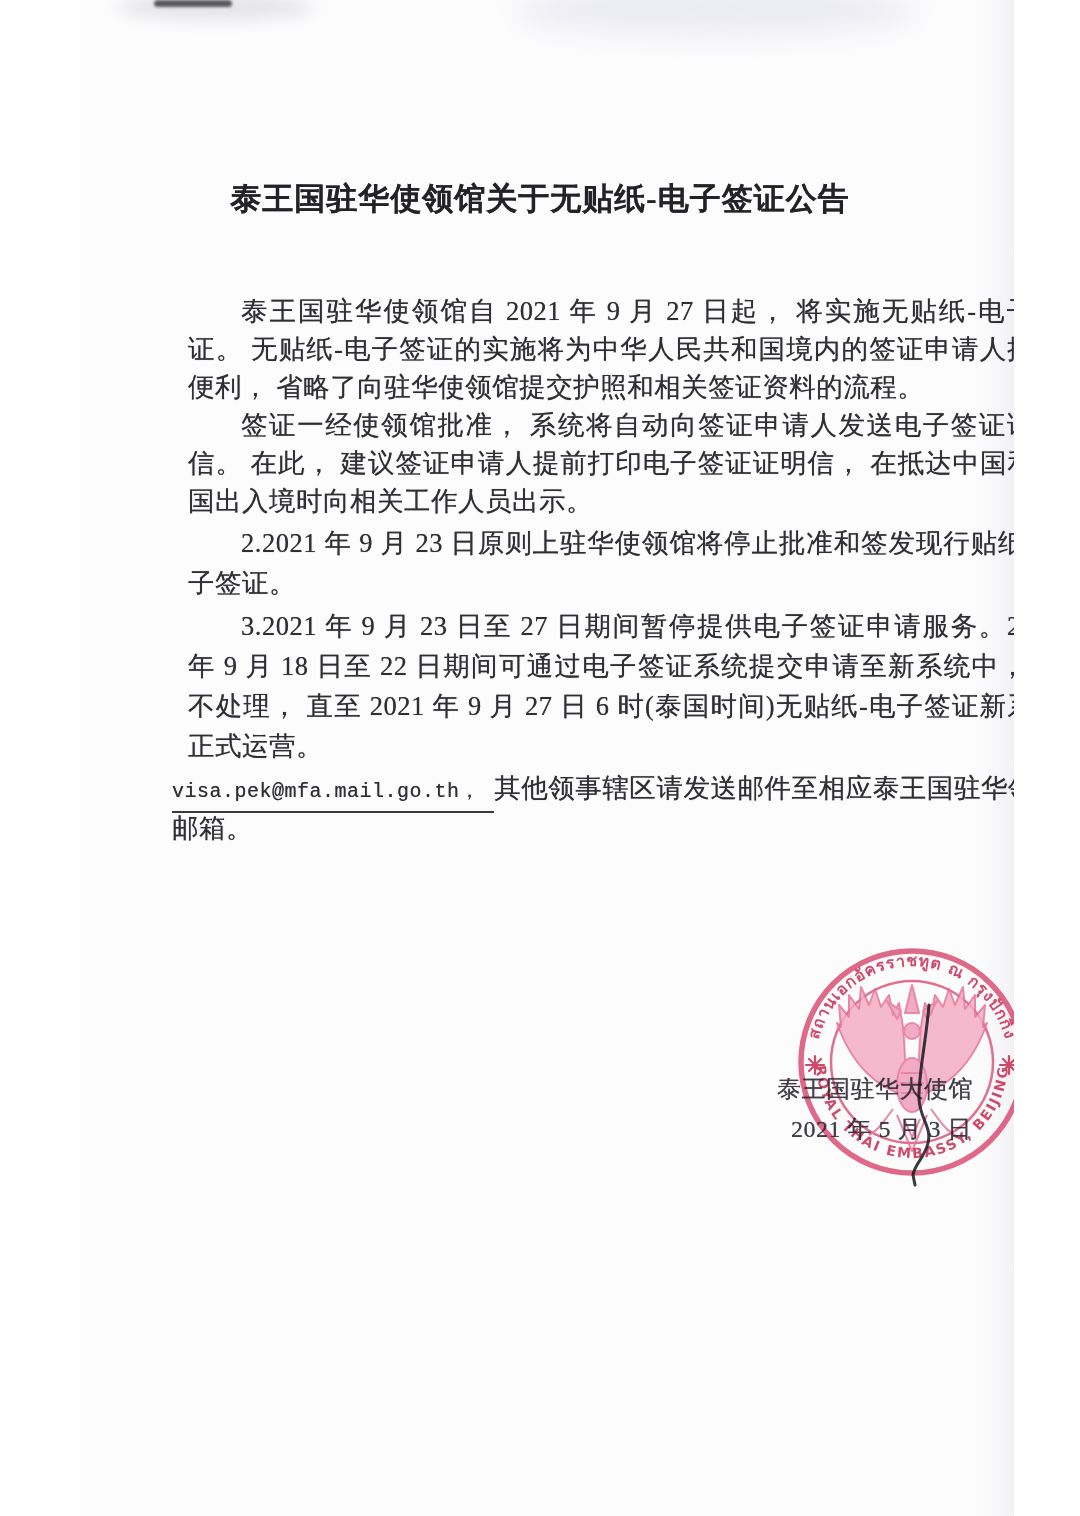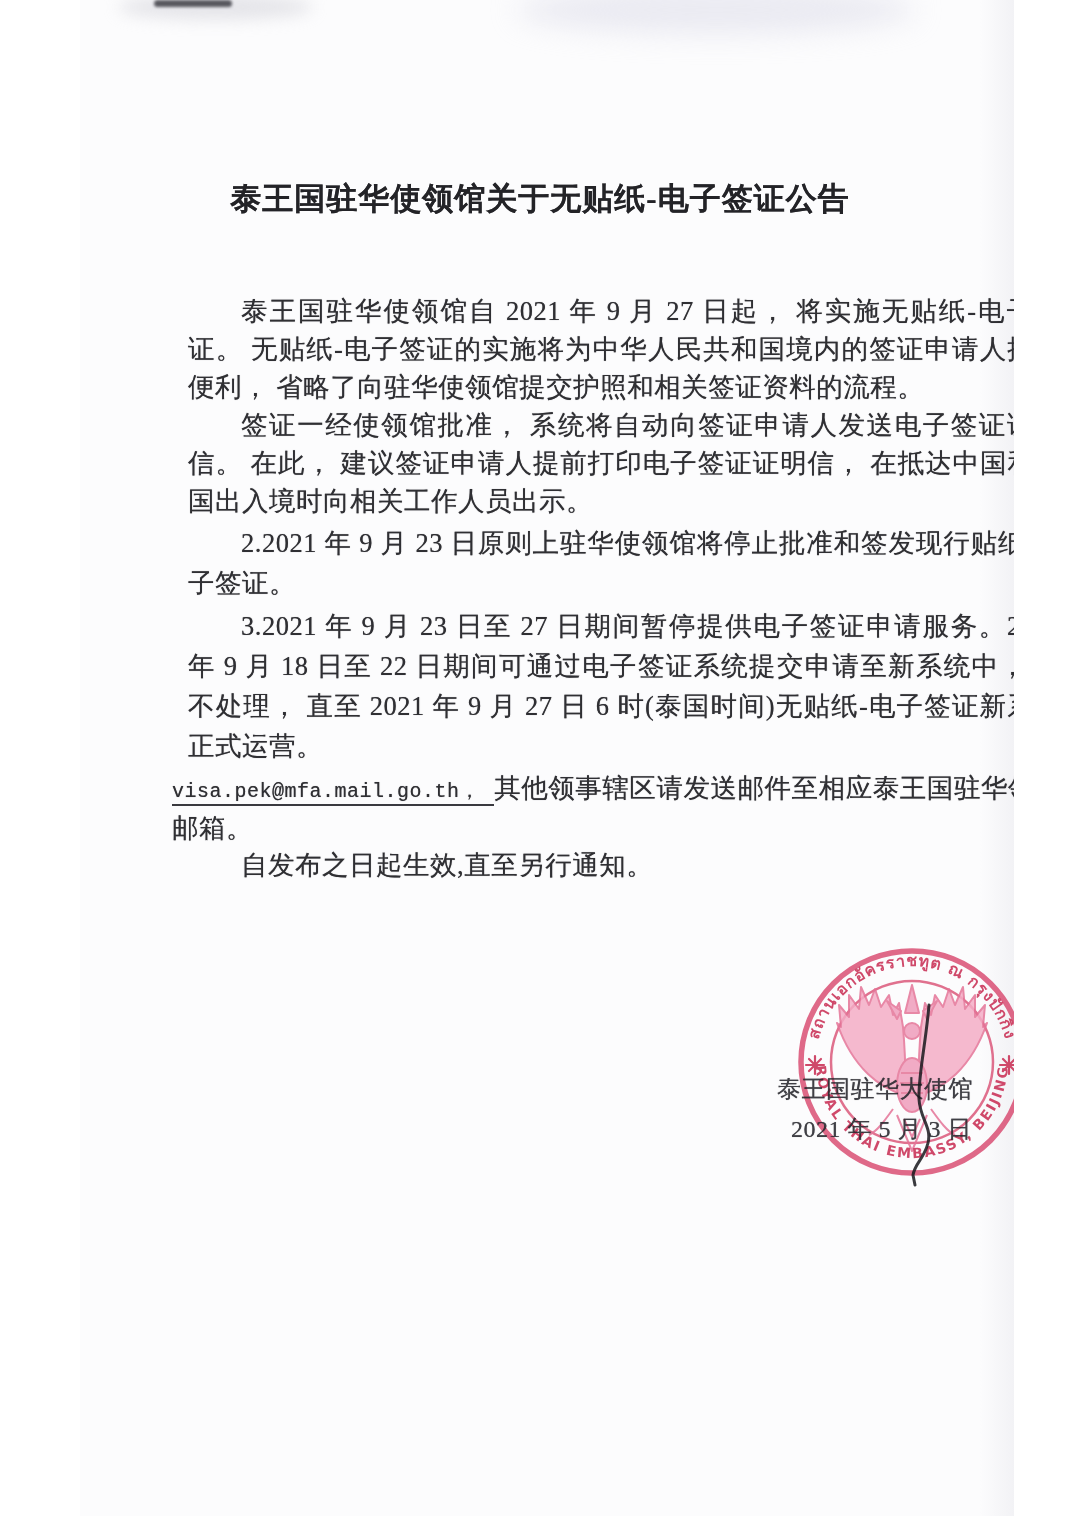--- a/index.html
+++ b/index.html
@@ -57,21 +57,21 @@
   }
   .content p.indent { text-indent: 2em; margin-left: 16px; }
   .content p.plan-intro { margin-top: 20px; }
   .content p.plan-item { margin-top: 3px; line-height: 40px; }
   .content p.contact { margin-top: 4px; line-height: 36px; }
   .content p.effective { line-height: 38px; }
   .email {
     font-family: "Liberation Mono", "DejaVu Sans Mono", monospace;
     font-size: 20px; letter-spacing: .5px;
     border-bottom: 2px solid #3a3a40;
-    padding-right: 14px; padding-bottom: 1px;
+    padding-right: 14px; padding-bottom: 8px;
     white-space: nowrap;
   }
 
   
   .stamp-wrap {
     position: absolute; left: 711px; top: 927px; width: 270px; height: 292px;
   }
   .stamp-svg { position: absolute; left: 0; top: 0; opacity: .92; }
   .stamp-overlay {
     position: absolute; left: 0; width: 100%; 
@@ -102,21 +102,20 @@
   <div class="edge-left-strip"></div>
 
   <h1 class="title">泰王国驻华使领馆关于无贴纸-电子签证公告</h1>
 
   <div class="content">
     <p class="indent">泰王国驻华使领馆自 2021 年 9 月 27 日起， 将实施无贴纸-电子签证。 无贴纸-电子签证的实施将为中华人民共和国境内的签证申请人提供便利， 省略了向驻华使领馆提交护照和相关签证资料的流程。</p>
     <p class="indent">签证一经使领馆批准， 系统将自动向签证申请人发送电子签证证明信。 在此， 建议签证申请人提前打印电子签证证明信， 在抵达中国和泰国出入境时向相关工作人员出示。</p>
     <p class="indent plan-item">2.2021 年 9 月 23 日原则上驻华使领馆将停止批准和签发现行贴纸-电子签证。</p>
     <p class="indent plan-item">3.2021 年 9 月 23 日至 27 日期间暂停提供电子签证申请服务。2021 年 9 月 18 日至 22 日期间可通过电子签证系统提交申请至新系统中， 暂不处理， 直至 2021 年 9 月 27 日 6 时(泰国时间)无贴纸-电子签证新系统正式运营。</p>
     <p class="contact"><span class="email">visa.pek@mfa.mail.go.th，</span><span>其他领事辖区请发送邮件至相应泰王国驻华领馆邮箱。</span></p>
-    <p class="indent effective">自发布之日起生效,直至另行通知。</p>
   </div>
 
   <div class="stamp-wrap">
     <svg class="stamp-svg" width="270" height="292" viewBox="0 0 270 292">
 
       <circle cx="135" cy="135" r="111" fill="none" style="stroke:var(--stamp-ring)" stroke-width="5.5" opacity=".9"></circle>
       <circle cx="135" cy="135" r="81" fill="none" style="stroke:var(--stamp-ring)" stroke-width="2.5" opacity=".85"></circle>
 
       <g opacity=".85" style="fill:var(--stamp-emblem-fill); stroke:var(--stamp-emblem-stroke)" stroke-width="2" stroke-linejoin="round">
         <path d="M128 168 C 104 162 76 142 60 96 L64 100 L62 78 L72 90 L72 68 L82 82 L84 60 L92 78 L98 62 L104 80 L112 68 L116 88 L122 76 L126 100 C 128 124 129 148 128 168 Z"></path>

